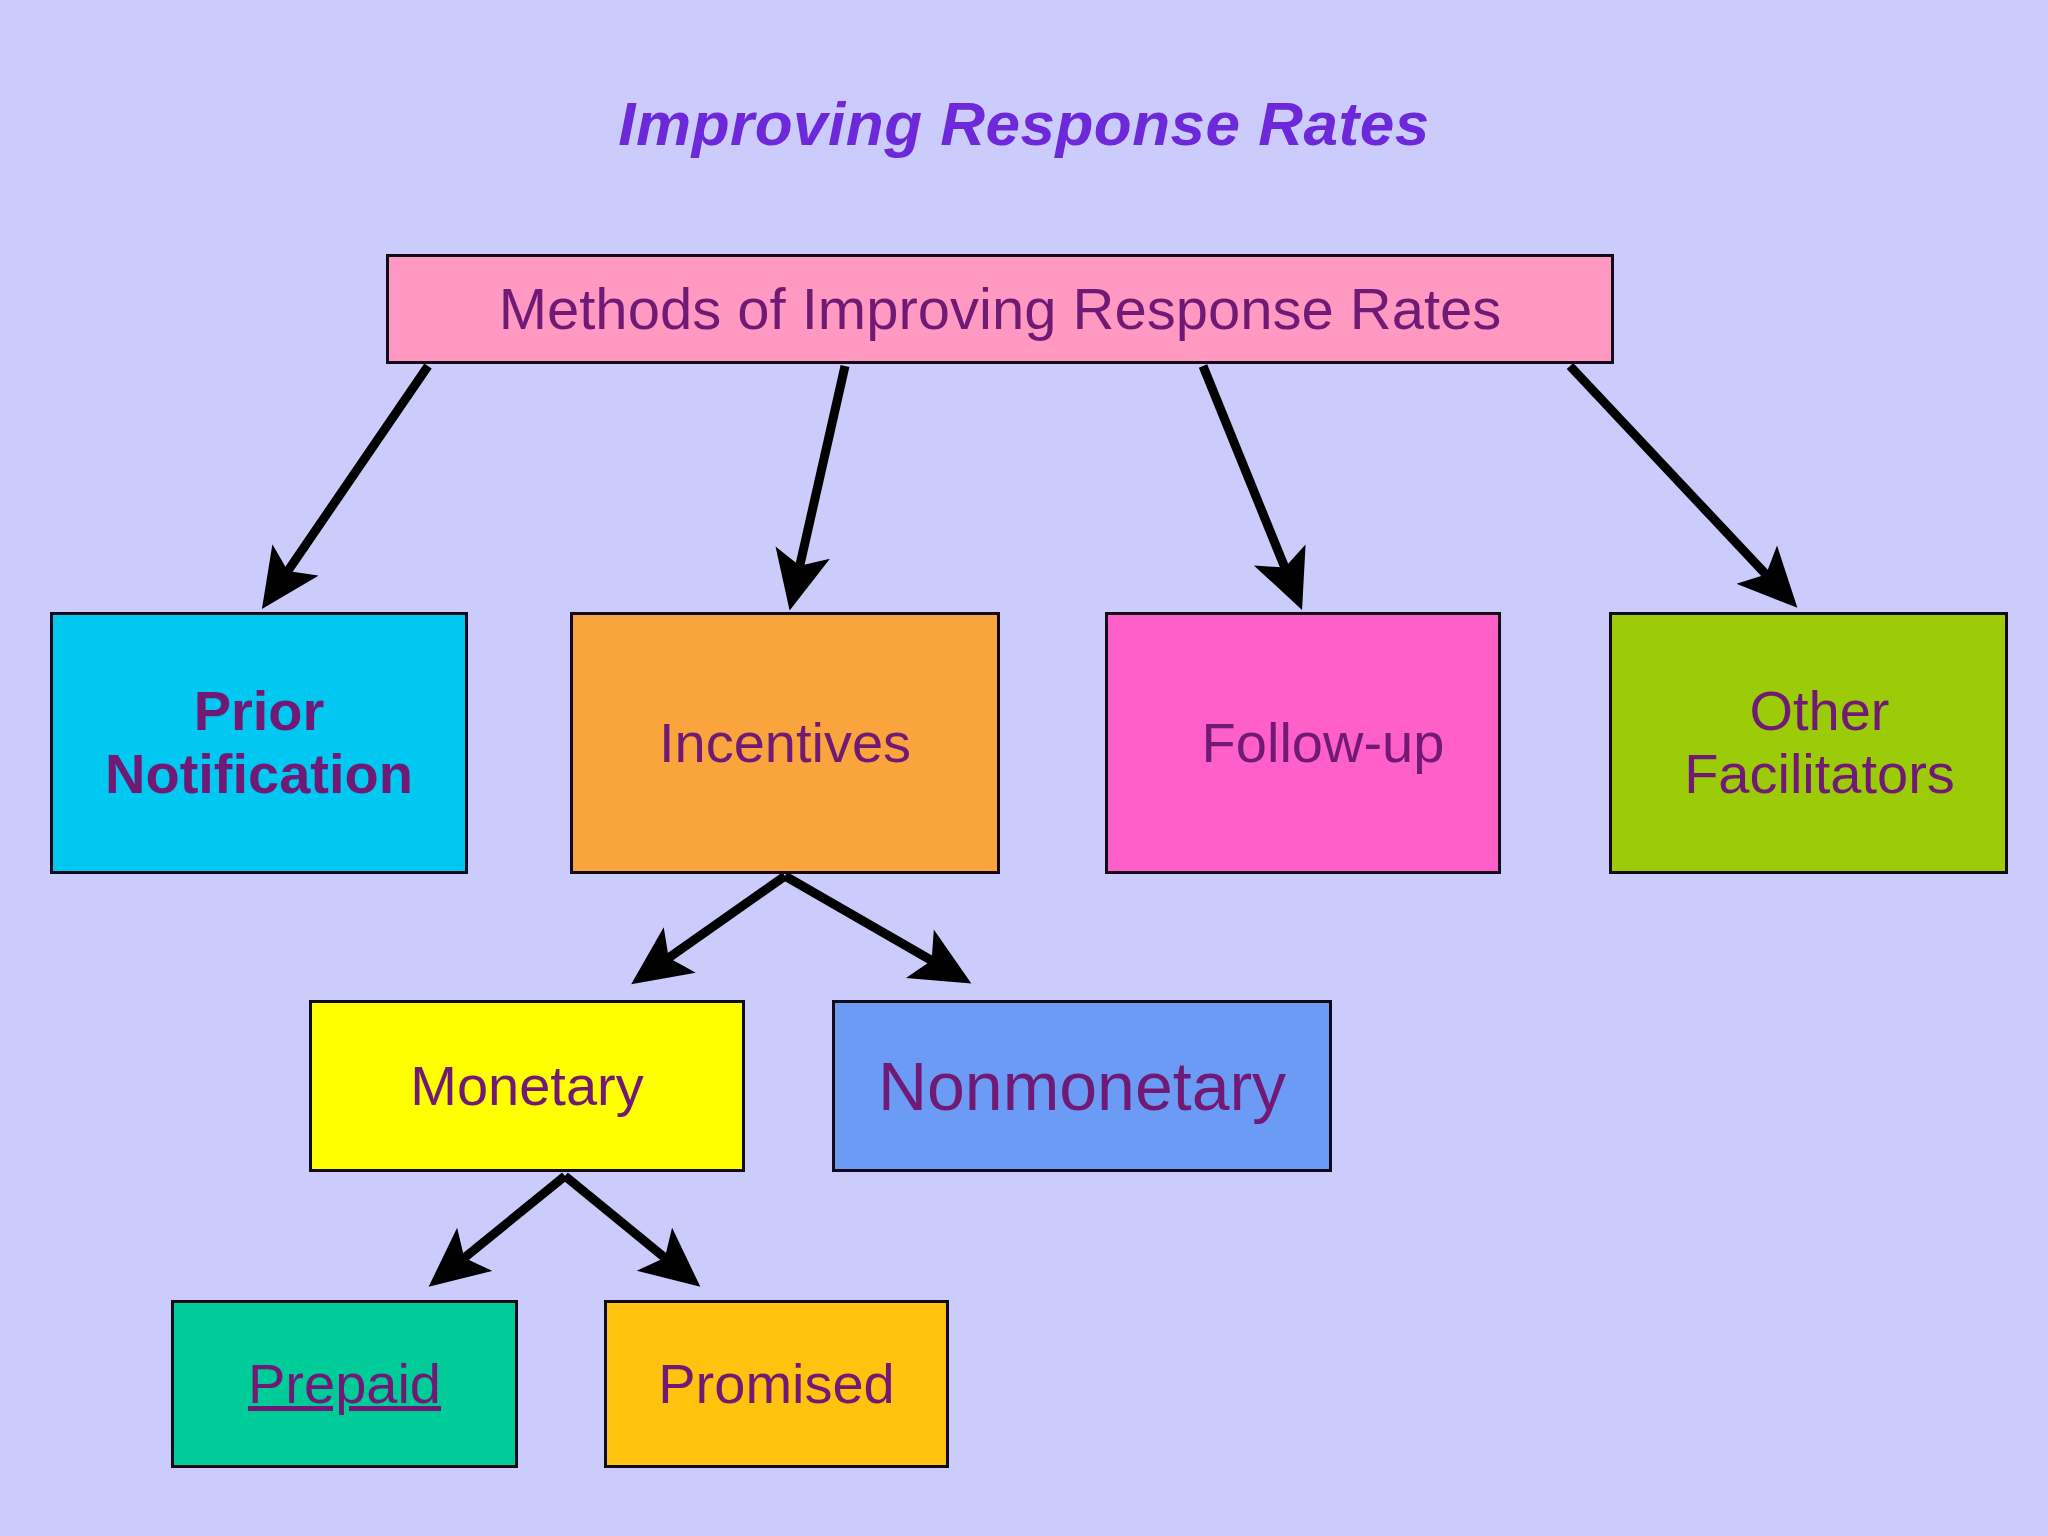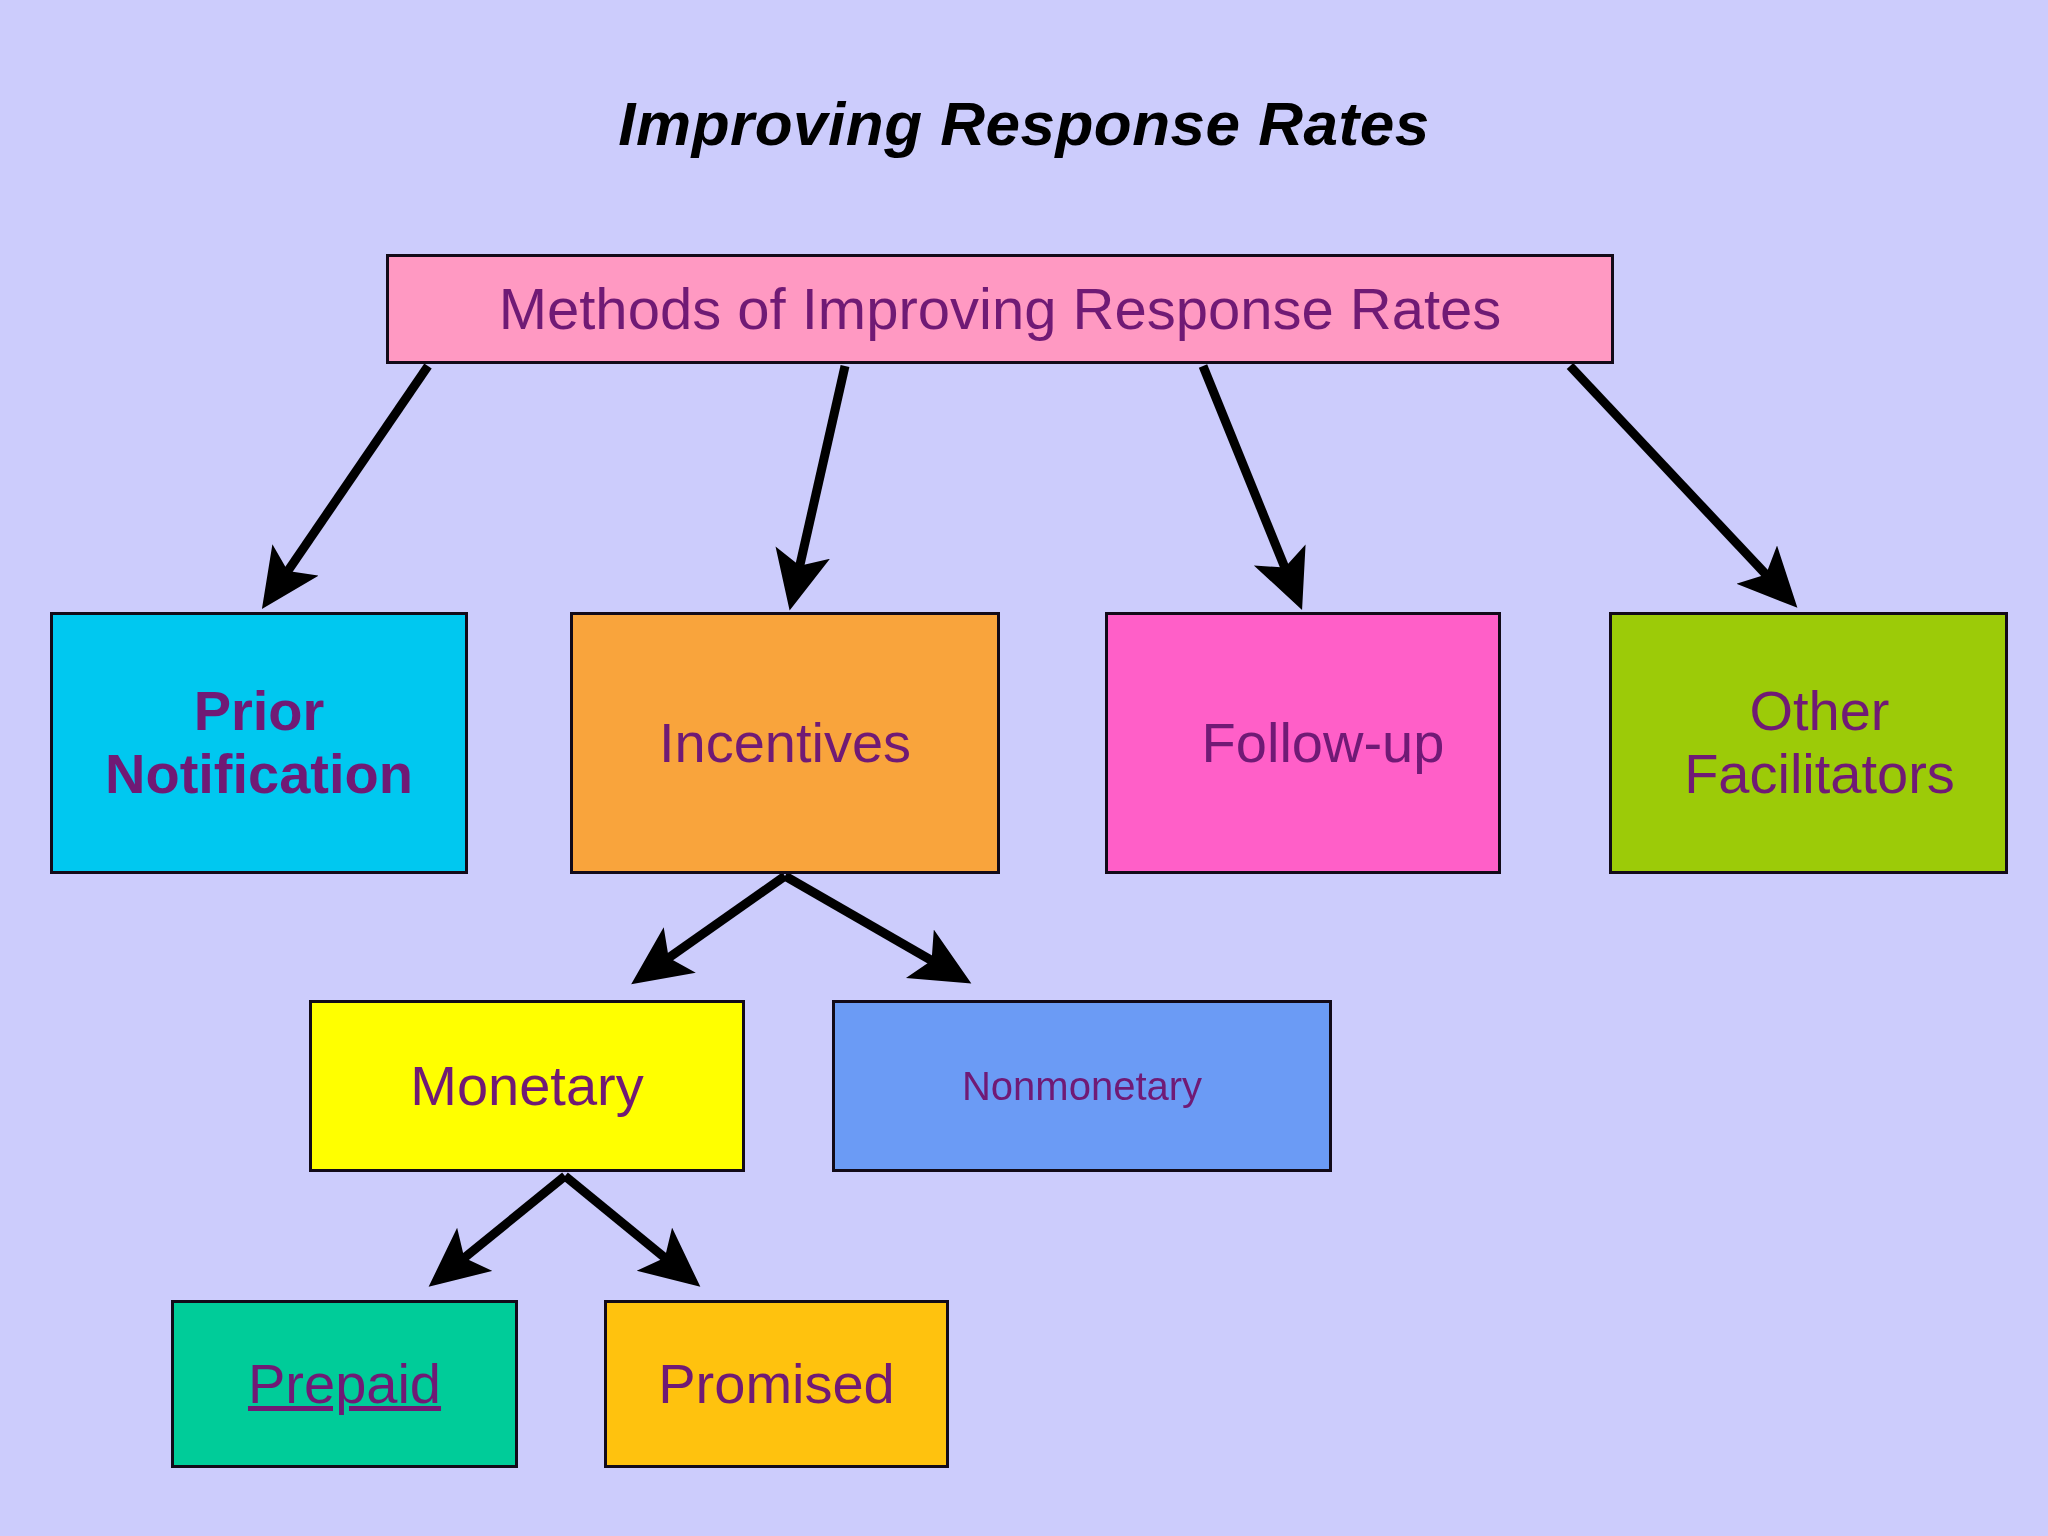--- a/index.html
+++ b/index.html
@@ -39,21 +39,21 @@
   #diagram-title {
     position: absolute;
     left: 0;
     top: 88px;
     width: 2048px;
     text-align: center;
     font-weight: bold;
     font-style: italic;
     font-size: 62px;
     letter-spacing: 0.5px;
-    color: #000000;
+    color: #6d28d9;
     z-index: 3;
   }
   
   #node-root {
     left: 386px; top: 254px; width: 1228px; height: 110px;
     background: #ff99c2;
     font-size: 58px;
   }
   
   #node-prior {
@@ -81,21 +81,21 @@
   }
   
   #node-monetary {
     left: 309px; top: 1000px; width: 436px; height: 172px;
     background: #ffff00;
     font-size: 56px;
   }
   #node-nonmonetary {
     left: 832px; top: 1000px; width: 500px; height: 172px;
     background: #6b9bf5;
-    font-size: 40px;
+    font-size: 68px;
   }
   
   #node-prepaid {
     left: 171px; top: 1300px; width: 347px; height: 168px;
     background: #00cc99;
     font-size: 56px;
     text-decoration: underline;
   }
   #node-promised {
     left: 604px; top: 1300px; width: 345px; height: 168px;

